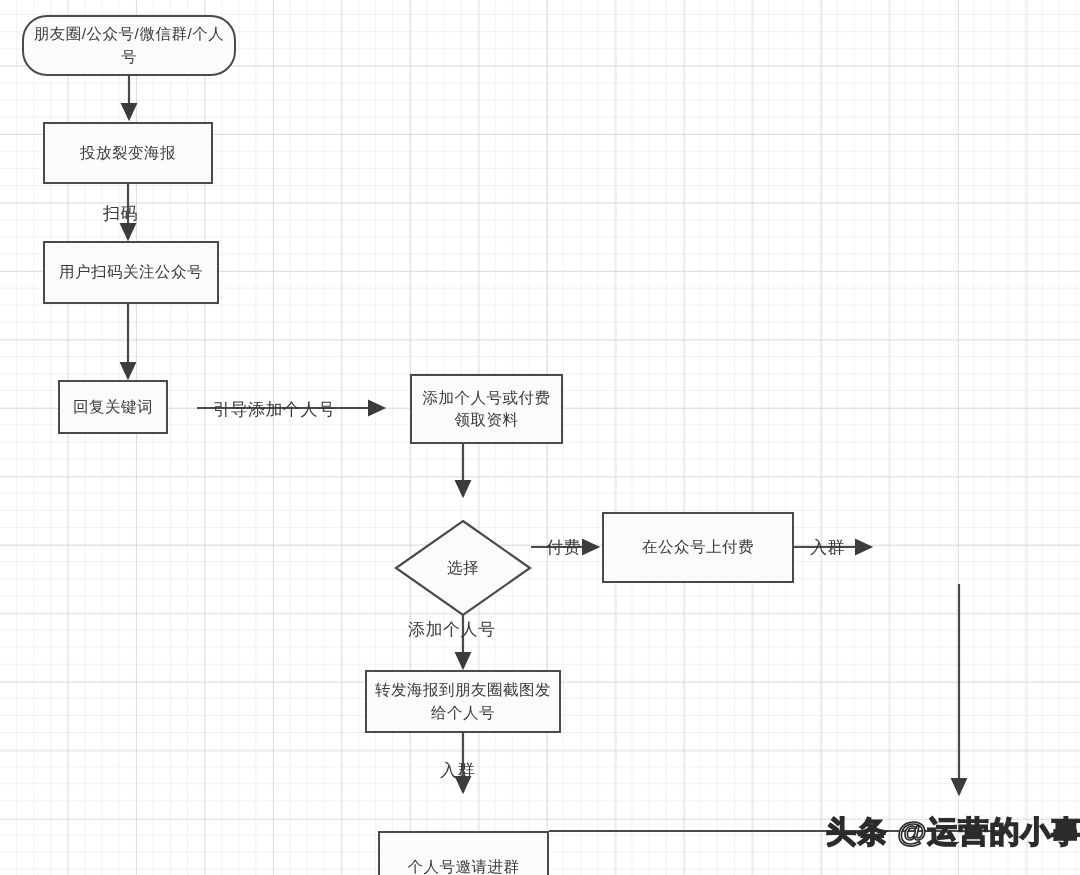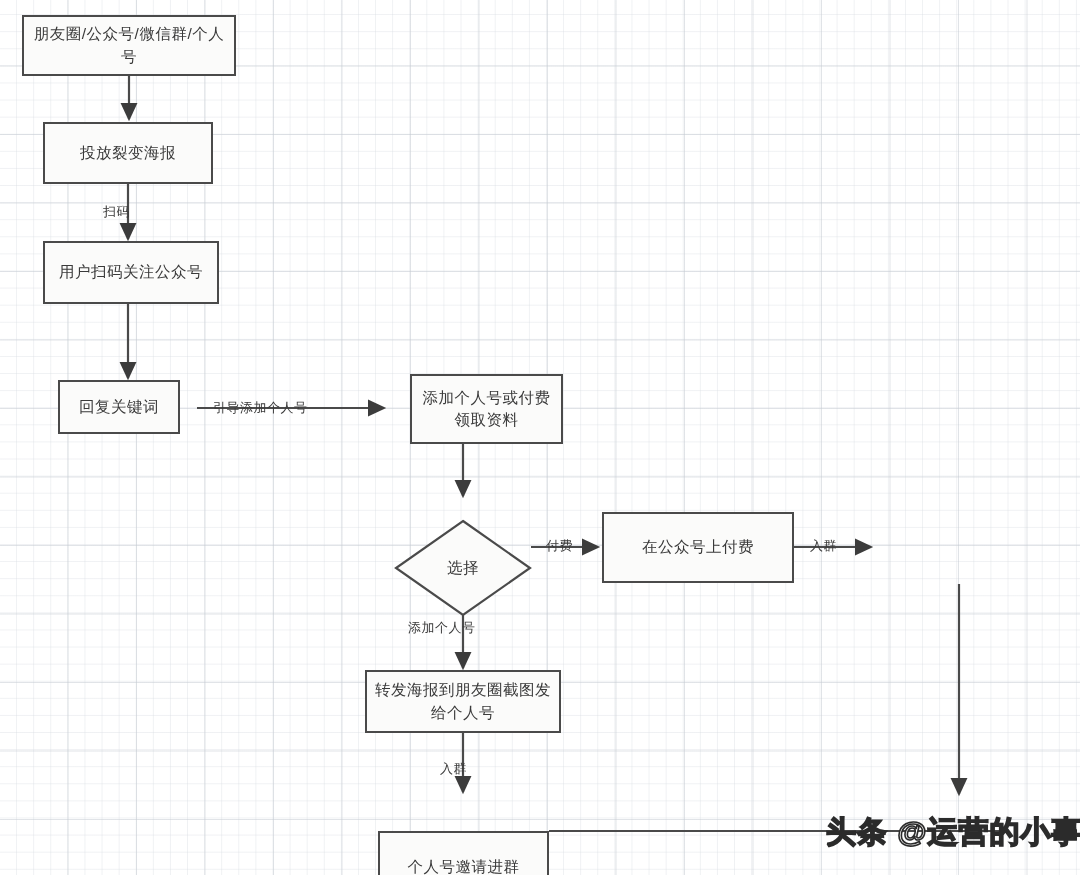--- a/index.html
+++ b/index.html
@@ -39,21 +39,21 @@
   .node span{display:block;width:100%;}
   .diamond-wrap{position:absolute;z-index:3;}
   .diamond-wrap .lbl{
     position:absolute;left:0;top:0;width:100%;height:100%;
     display:flex;align-items:center;justify-content:center;
     font-size:15.5px;color:#3a3a3a;letter-spacing:0.5px;
   }
   .edge-label{
     position:absolute;
     color:#3a3a3a;
-    font-size:13px;
+    font-size:17px;
     letter-spacing:0.5px;
     white-space:nowrap;
     background:transparent;
     z-index:4;
     line-height:1;
   }
   .watermark{
     position:absolute;
     z-index:9;
     font-size:30px;
@@ -85,33 +85,33 @@
       <line x1="463" y1="444" x2="463" y2="496" marker-end="url(#ah)"></line>
       <line x1="531" y1="547" x2="598" y2="547" marker-end="url(#ah)"></line>
       <line x1="773" y1="547" x2="871" y2="547" marker-end="url(#ah)"></line>
       <line x1="463" y1="596" x2="463" y2="668" marker-end="url(#ah)"></line>
       <line x1="463" y1="733" x2="463" y2="792" marker-end="url(#ah)"></line>
       <line x1="549" y1="831" x2="1000" y2="831"></line>
       <line x1="959" y1="584" x2="959" y2="794" marker-end="url(#ah)"></line>
     </g>
   </svg>
 
-  <div class="node" style="left:22px;top:15px;width:214px;height:61px;">
+  <div class="node" style="left:22px;top:15px;width:214px;height:61px;border-radius:25px;">
     <span>朋友圈/公众号/微信群/个人号</span>
   </div>
 
   <div class="node" style="left:43px;top:122px;width:170px;height:62px;">
     <span>投放裂变海报</span>
   </div>
 
   <div class="node" style="left:43px;top:241px;width:176px;height:63px;">
     <span>用户扫码关注公众号</span>
   </div>
 
-  <div class="node" style="left:58px;top:380px;width:122px;height:54px;">
+  <div class="node" style="left:58px;top:380px;width:110px;height:54px;">
     <span>回复关键词</span>
   </div>
 
   <div class="node" style="left:387px;top:374px;width:153px;height:70px;margin-left:23px;">
     <span>添加个人号或付费领取资料</span>
   </div>
 
   <div class="diamond-wrap" style="left:394px;top:519px;width:138px;height:98px;">
     <svg width="138" height="98" viewBox="0 0 138 98">
       <polygon points="69,2 136,49 69,96 2,49" fill="#fbfbfa" stroke="#4a4a4a" stroke-width="2.2"></polygon>

